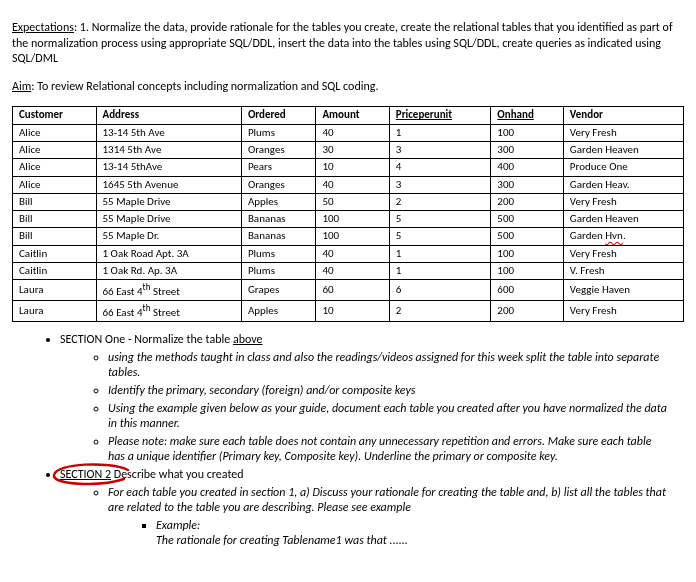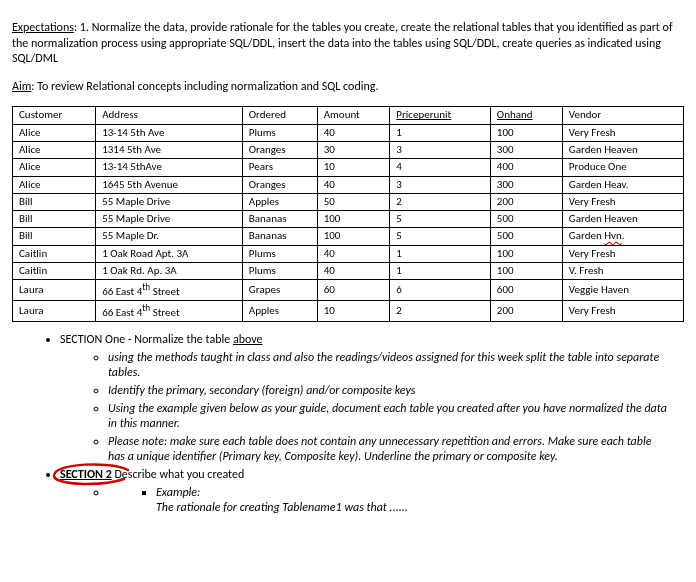--- a/index.html
+++ b/index.html
@@ -18,33 +18,32 @@
     margin-top: 6px;
     margin-bottom: 10px;
     font-size: 11px;
     width: 100%;
   }
   th, td {
     border: 1px solid #000;
     padding: 1px 6px;
     text-align: left;
   }
-  th { font-weight: normal; }
+  th { font-weight: bold; }
   ul { margin: 2px 0; padding-left: 40px; }
   ul ul { list-style-type: circle; font-style: italic; }
   ul ul ul { list-style-type: square; }
   li { margin: 2px 8px; }
   .squiggle {
     text-decoration: underline wavy #d00;
     text-decoration-skip-ink: none;
   }
   .section2-wrap {
     position: relative;
     display: inline-block;
-    font-weight: bold;
   }
   .section2-wrap svg {
     position: absolute;
     left: -10px;
     top: -4px;
     pointer-events: none;
   }
 </style>
 </head>
 <body>
@@ -187,20 +186,21 @@
 
   <li>
     <span class="section2-wrap">
       <svg width="86" height="24">
         <path d="M 78 7 C 60 -2, 6 0, 4 12 C 2 22, 50 24, 74 16" stroke="#c00" stroke-width="2.5" fill="none" stroke-linecap="round"></path>
       </svg>
       <span class="u">SECTION 2</span>
     </span><span> Describe what you created</span>
     <ul>
       <li>
+        <span>For each table you created in section 1, a) Discuss your rationale for creating the table and, b) list all the tables that are related to the table you are describing. Please see example</span>
         <ul>
           <li>
             <span>Example:</span><br>
             <span>The rationale for creating Tablename1 was that ......</span><br>
             
           </li>
         </ul>
       </li>
     </ul>
   </li>

